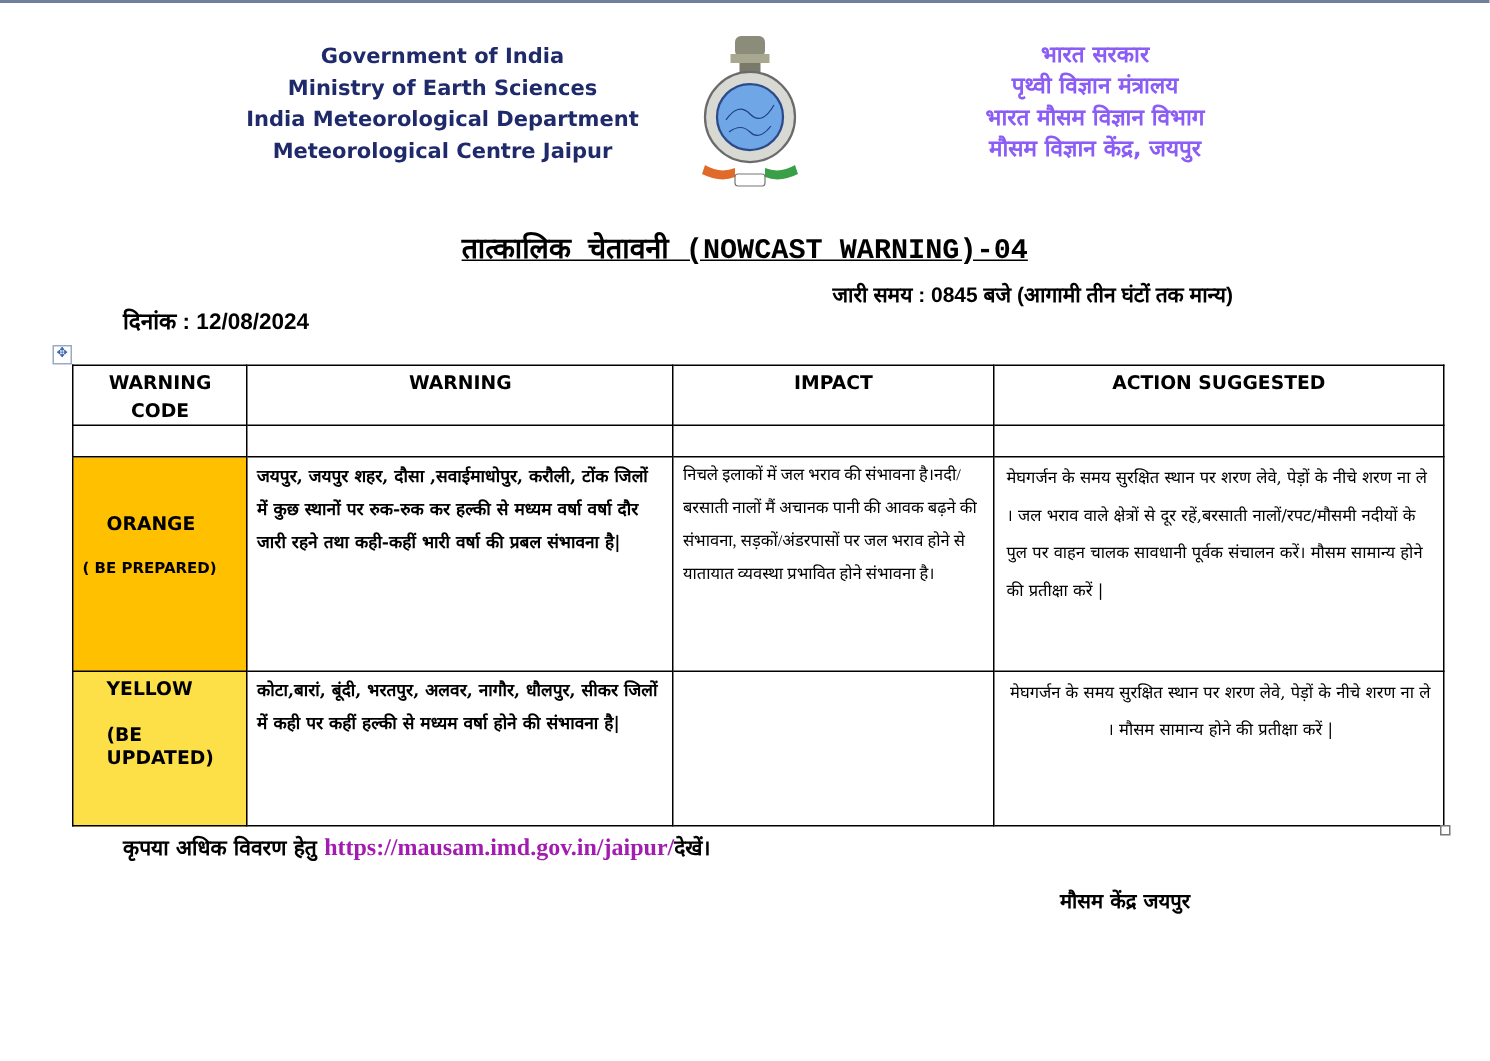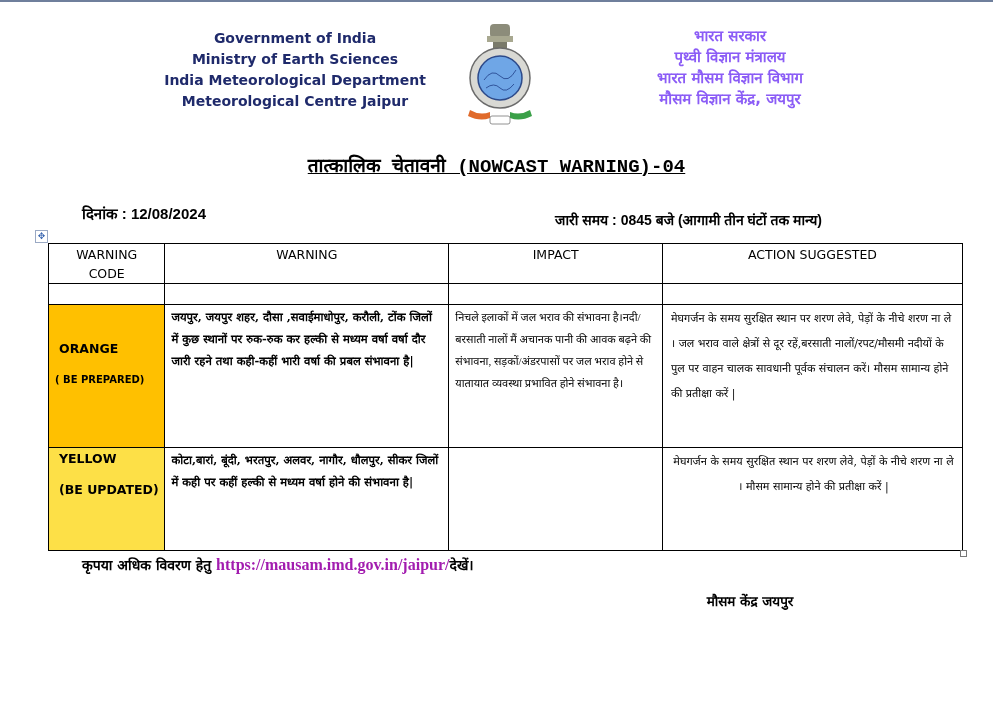--- a/index.html
+++ b/index.html
@@ -19,40 +19,40 @@
   .logo { position:absolute; left:462px; top:22px; width:76px; height:106px; }
   .title {
     position:absolute; left:0; top:152px; width:993px; text-align:center;
     font-family:Liberation Mono, monospace; font-weight:bold; font-size:19px; text-decoration:underline;
   }
   .date {
     position:absolute; left:82px; top:203px; font-family:"Liberation Sans", sans-serif;
     font-weight:bold; font-size:15px;
   }
   .issue {
-    position:absolute; left:555px; top:210px; font-family:"Liberation Sans", sans-serif;
+    position:absolute; left:555px; top:186px; font-family:"Liberation Sans", sans-serif;
     font-weight:bold; font-size:14px;
   }
   .movehandle {
     position:absolute; left:35px; top:230px; width:11px; height:11px; border:1px solid #9aa9c4;
     font-size:9px; line-height:10px; text-align:center; color:#3a66b0; background:#fff;
   }
   .resizehandle { position:absolute; left:960px; top:550px; width:5px; height:5px; border:1px solid #777; background:#fff; }
   table.warn {
     position:absolute; left:48px; top:243px; width:915px; border-collapse:collapse; table-layout:fixed;
   }
   table.warn td, table.warn th { border:1.3px solid #000; vertical-align:top; padding:0; }
   table.warn th {
-    font-family:"DejaVu Sans", sans-serif; font-weight:normal; font-size:12.5px; line-height:19px; text-align:center; padding-top:1px;margin-top:12px;
+    font-family:"DejaVu Sans", sans-serif; font-weight:bold; font-size:12.5px; line-height:19px; text-align:center; padding-top:1px;margin-top:12px;
   }
   .c1 { width:116px; } .c2 { width:283px; } .c3 { width:213px; } .c4 { width:299px; }
   .row-blank td { height:20px; }
   .code-orange { background:#ffc000; }
   .code-yellow { background:#fde047; }
-  .code-name { font-weight:bold; font-size:12.5px; padding-left:10px; }
+  .code-name { font-weight:bold; font-size:12.5px; padding-left:22px; }
   .code-sub { font-weight:bold; font-size:10px; padding-left:6px; }
   .warntxt { font-family:"DejaVu Serif", serif; font-weight:bold; font-size:11.5px; line-height:22px; padding:1px 6px 0 6px; }
   .imptxt { font-family:Liberation Serif, serif; font-size:11px; line-height:22px; padding:1px 6px 0 6px; }
   .acttxt { font-family:"DejaVu Serif", serif; font-size:11px; line-height:25px; padding:1px 6px 0 8px; }
   .more {
     position:absolute; left:82px; top:555px; font-family:"DejaVu Serif", serif; font-weight:bold; font-size:14px;
   }
   .more .url { color:#a21caf; font-family:"Liberation Serif", serif; font-size:16px; }
   .sign {
     position:absolute; left:680px; top:590px; width:140px; text-align:center;

